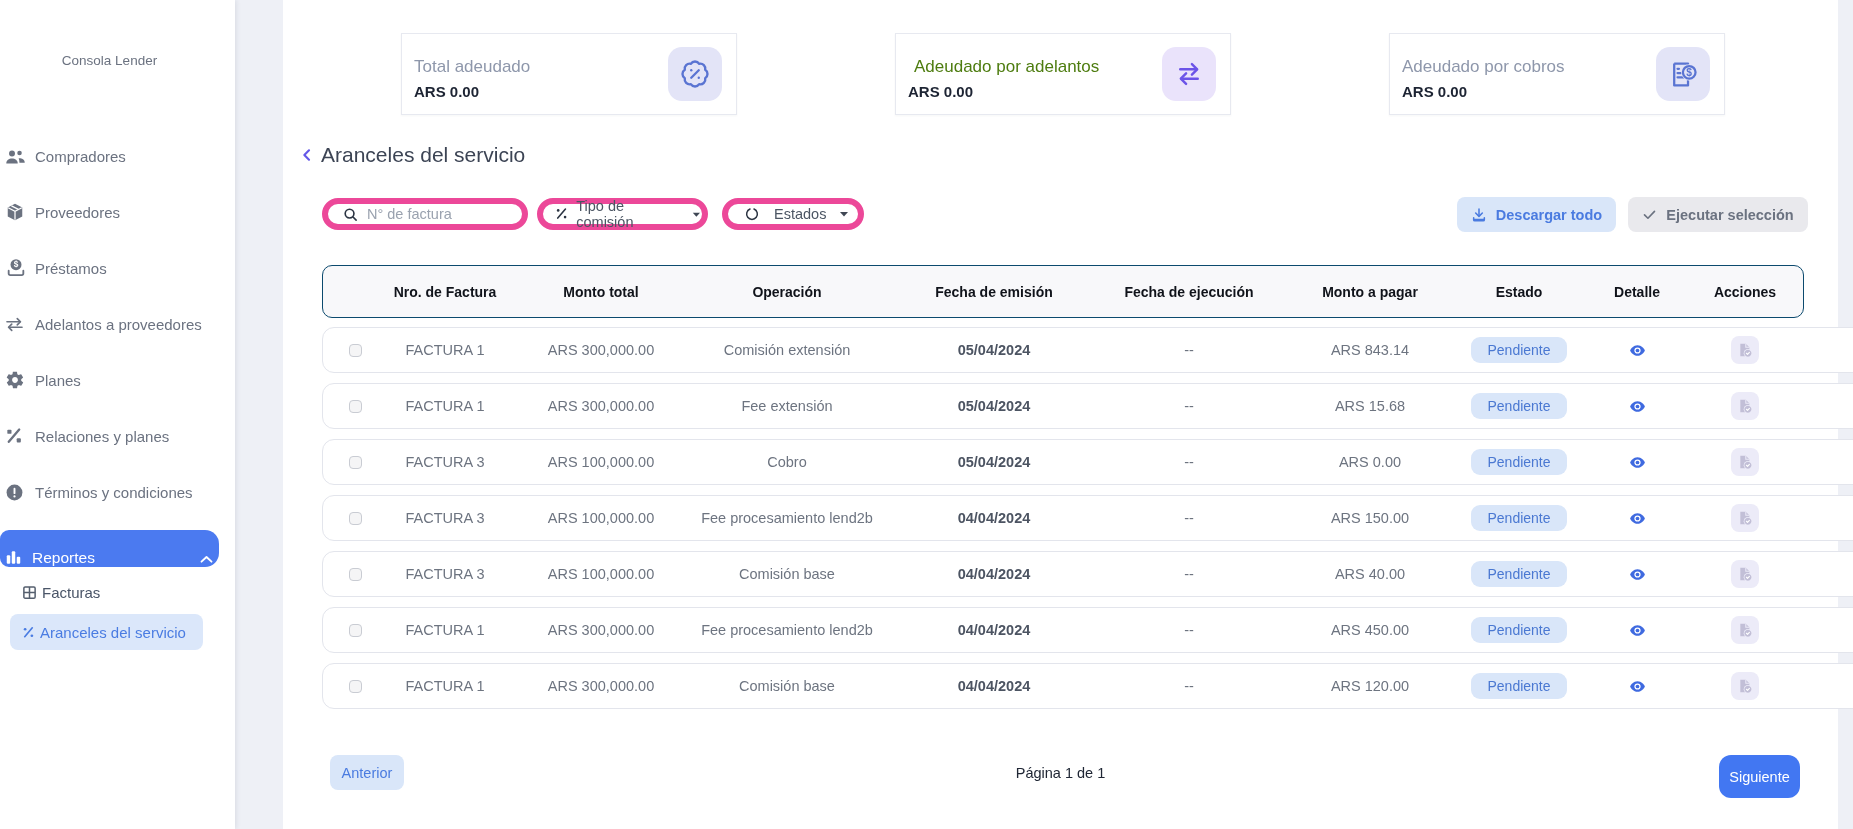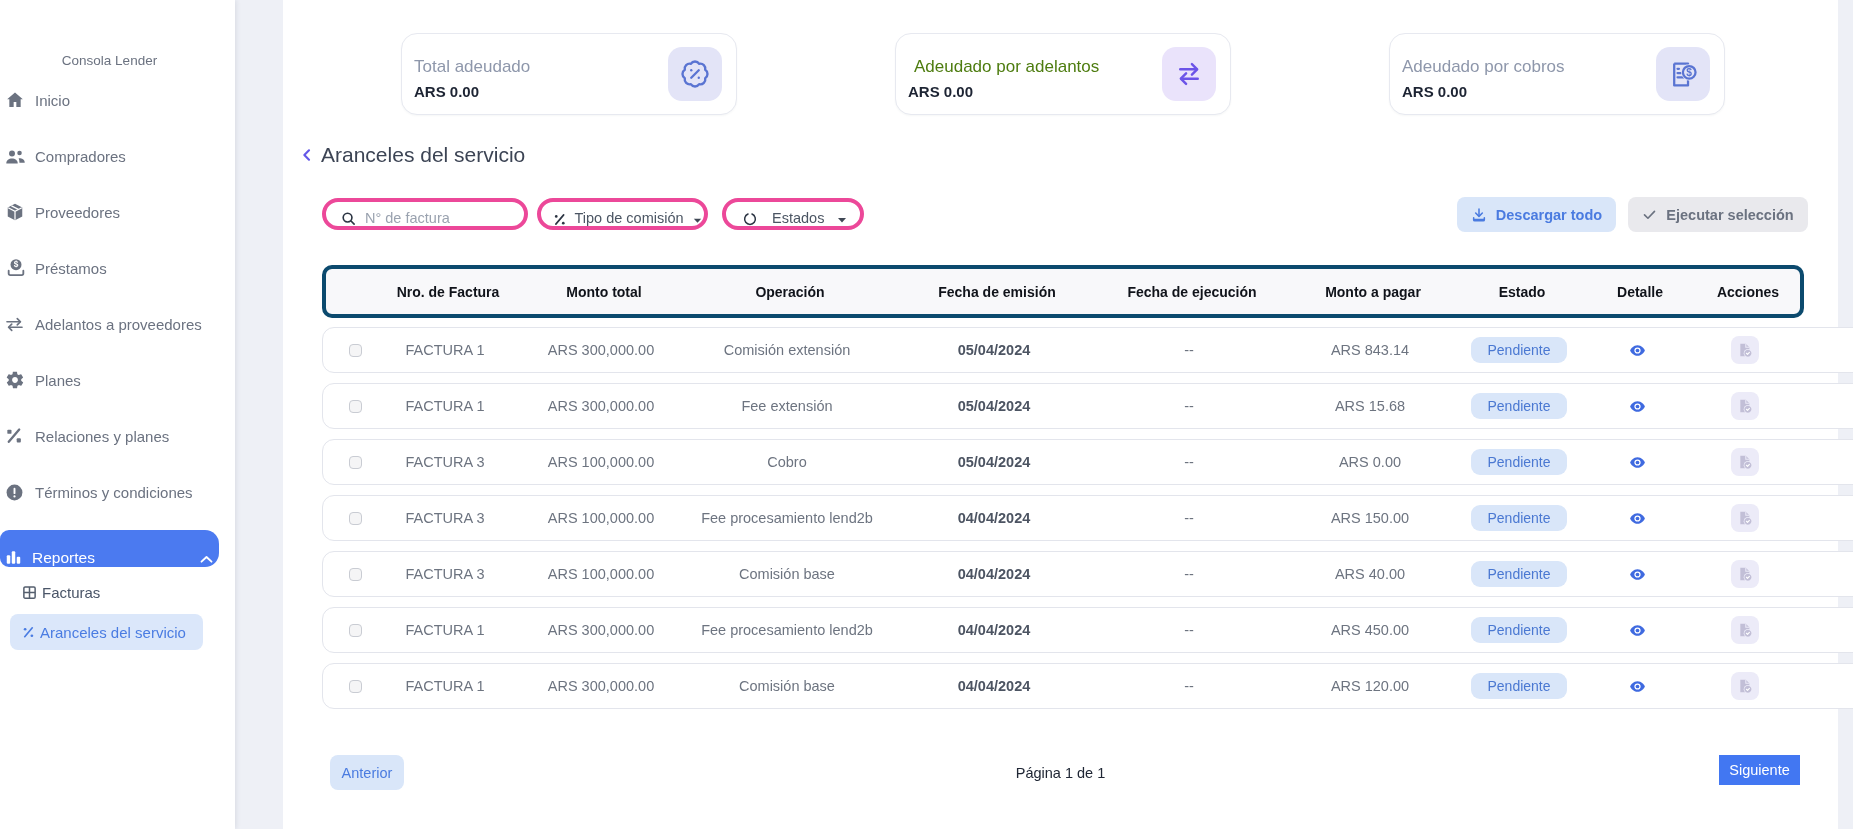--- a/index.html
+++ b/index.html
@@ -29,64 +29,64 @@
 .nav-active svg { position:absolute; left:4px; }
 .nav-active .lbl { margin-left:32px; }
 .sub-item { position:absolute; display:flex; align-items:center; font-size:15px; }
 .sub-sel { background:#dbe7fa; border-radius:8px; color:#4a7ce2; }
 
 
 #main { position:absolute; left:283px; top:0; width:1555px; height:829px; background:#ffffff; }
 
 
 .card { position:absolute; width:336px; height:82px; background:#fff; border:1px solid #e7e9f0;
-  border-radius:16px; box-shadow:0 1px 2px rgba(30,41,59,.04); }
+  border-radius:0; box-shadow:0 1px 2px rgba(30,41,59,.04); }
 .card .ic { position:absolute; right:14px; top:13px; width:54px; height:54px; border-radius:14px;
   display:flex; align-items:center; justify-content:center; }
 .ic-lav { background:#e3e4f7; }
 .ic-pur { background:#eae3fb; }
 
 
 #pg-title { position:absolute; left:321px; top:143px; font-size:21px; color:#3c4454; font-weight:500; }
 #pg-chev { position:absolute; left:299px; top:147px; }
 
 
-.pill { position:absolute; top:198px; height:32px; border:4px solid #ec4899; border-radius:17px;
-  background:#fff; display:flex; align-items:flex-end; color:#4b5563; font-size:14.5px; }
+.pill { position:absolute; top:198px; height:32px; border:6px solid #ec4899; border-radius:17px;
+  background:#fff; display:flex; align-items:center; color:#4b5563; font-size:14.5px; }
 .ph { color:#9aa2af; }
 
 
 .btn { position:absolute; top:197px; height:35px; border-radius:8px; display:flex; align-items:center;
   justify-content:center; font-size:14.5px; font-weight:600; }
 .btn-blue-light { background:#d9e6f9; color:#4a7be0; }
 .btn-gray { background:#e9e9ed; color:#6b7280; }
 
 
 .thead { position:absolute; left:322px; top:265px; width:1482px; height:53px; background:#f8f8fa;
-  border:4px solid #0c4a6e; border-radius:10px; display:flex; align-items:center;
+  border:1px solid #0c4a6e; border-radius:10px; display:flex; align-items:center;
   font-size:14px; font-weight:700; color:#10131a; }
 .trow { position:absolute; left:322px; width:1748px; height:46px; background:#fff;
   border:1px solid #e3e5ec; border-radius:12px; display:flex; align-items:center;
   font-size:14.5px; color:#6d7480; }
 .c { display:flex; align-items:center; justify-content:center; text-align:center; flex:0 0 auto; white-space:nowrap; }
 .c0{width:64px;} .c1{width:116px;} .c2{width:196px;} .c3{width:176px;} .c4{width:238px;}
 .c5{width:152px;} .c6{width:210px;} .c7{width:88px;} .c8{width:148px;} .c9{width:68px;}
 .date { color:#4c5462; font-weight:700; }
 .chk { width:13px; height:13px; border:1.5px solid #c9ccd3; border-radius:4px; background:#f5f5f6; }
 .badge { display:inline-block; flex-shrink:0; background:#d9e6f9; color:#4a78d2; font-size:14px; padding:5.5px 0 5px; width:96px; border-radius:9px; }
 .actbtn { width:28px; height:28px; border-radius:8px; background:#ecebf8; display:flex;
   align-items:center; justify-content:center; }
 
 
 #pag-prev { position:absolute; left:330px; top:755px; width:74px; height:35px; background:#d9e6f9;
   color:#4a7be0; font-size:14.5px; font-weight:500; border-radius:8px; display:flex; align-items:center; justify-content:center; }
 #pag-lbl { position:absolute; left:283px; top:755px; width:1555px; height:35px; display:flex;
   align-items:center; justify-content:center; font-size:14.5px; color:#202735; }
-#pag-next { position:absolute; left:1719px; top:755px; width:81px; height:30px; background:#4277f2;
-  color:#ffffff; font-size:14.5px; font-weight:500; border-radius:0; display:flex; align-items:center; justify-content:center; }
+#pag-next { position:absolute; left:1719px; top:755px; width:81px; height:43px; background:#4277f2;
+  color:#ffffff; font-size:14.5px; font-weight:500; border-radius:12px; display:flex; align-items:center; justify-content:center; }
 </style>
 </head>
 <body>
 <div id="main"></div>
 
 <div class="card" style="left:401px; top:33px;">
   <div style="position:absolute; left:12px; top:23px; font-size:17px; color:#8e97ab;">Total adeudado</div>
   <div style="position:absolute; left:12px; top:49px; font-size:15px; font-weight:700; color:#1d2433;">ARS 0.00</div>
   <div class="ic ic-lav">
     <svg width="30" height="30" viewBox="0 0 24 24" fill="none" stroke="#5a74d2" stroke-width="1.9" stroke-linecap="round" stroke-linejoin="round">
@@ -423,26 +423,20 @@
       </span>
     </div>
 </div>
 
 <div id="pag-lbl">Página 1 de 1</div>
 <div id="pag-prev">Anterior</div>
 <div id="pag-next">Siguiente</div>
 <div id="sidebar">
   <div class="logo-sub">Consola Lender</div>
 
-  <div class="nav-item" style="top:80px;">
-    <svg width="20" height="20" viewBox="0 0 24 24" fill="#6b7280">
-        <path d="M12 3.1 2.6 11h2.6v9.5h5.2v-6h3.2v6h5.2V11h2.6L12 3.1z"></path>
-      </svg>
-    <span class="lbl">Inicio</span>
-  </div>
   <div class="nav-item" style="top:192px;">
     <svg width="20" height="20" viewBox="0 0 24 24" fill="#6b7280">
         <path d="M12 2.2 3.3 6.6v10.8L12 21.8l8.7-4.4V6.6L12 2.2z"></path>
         <path d="M3.8 6.9 12 11.1l8.2-4.2M12 11.1v10.2M7.7 4.6l8.4 4.3" stroke="#fff" stroke-width="1.5" fill="none"></path>
       </svg>
     <span class="lbl">Proveedores</span>
   </div>
   <div class="nav-item" style="top:136px;">
     <svg width="21" height="19" viewBox="0 0 24 20" fill="#6b7280">
         <circle cx="8" cy="6.5" r="3.4"></circle>

